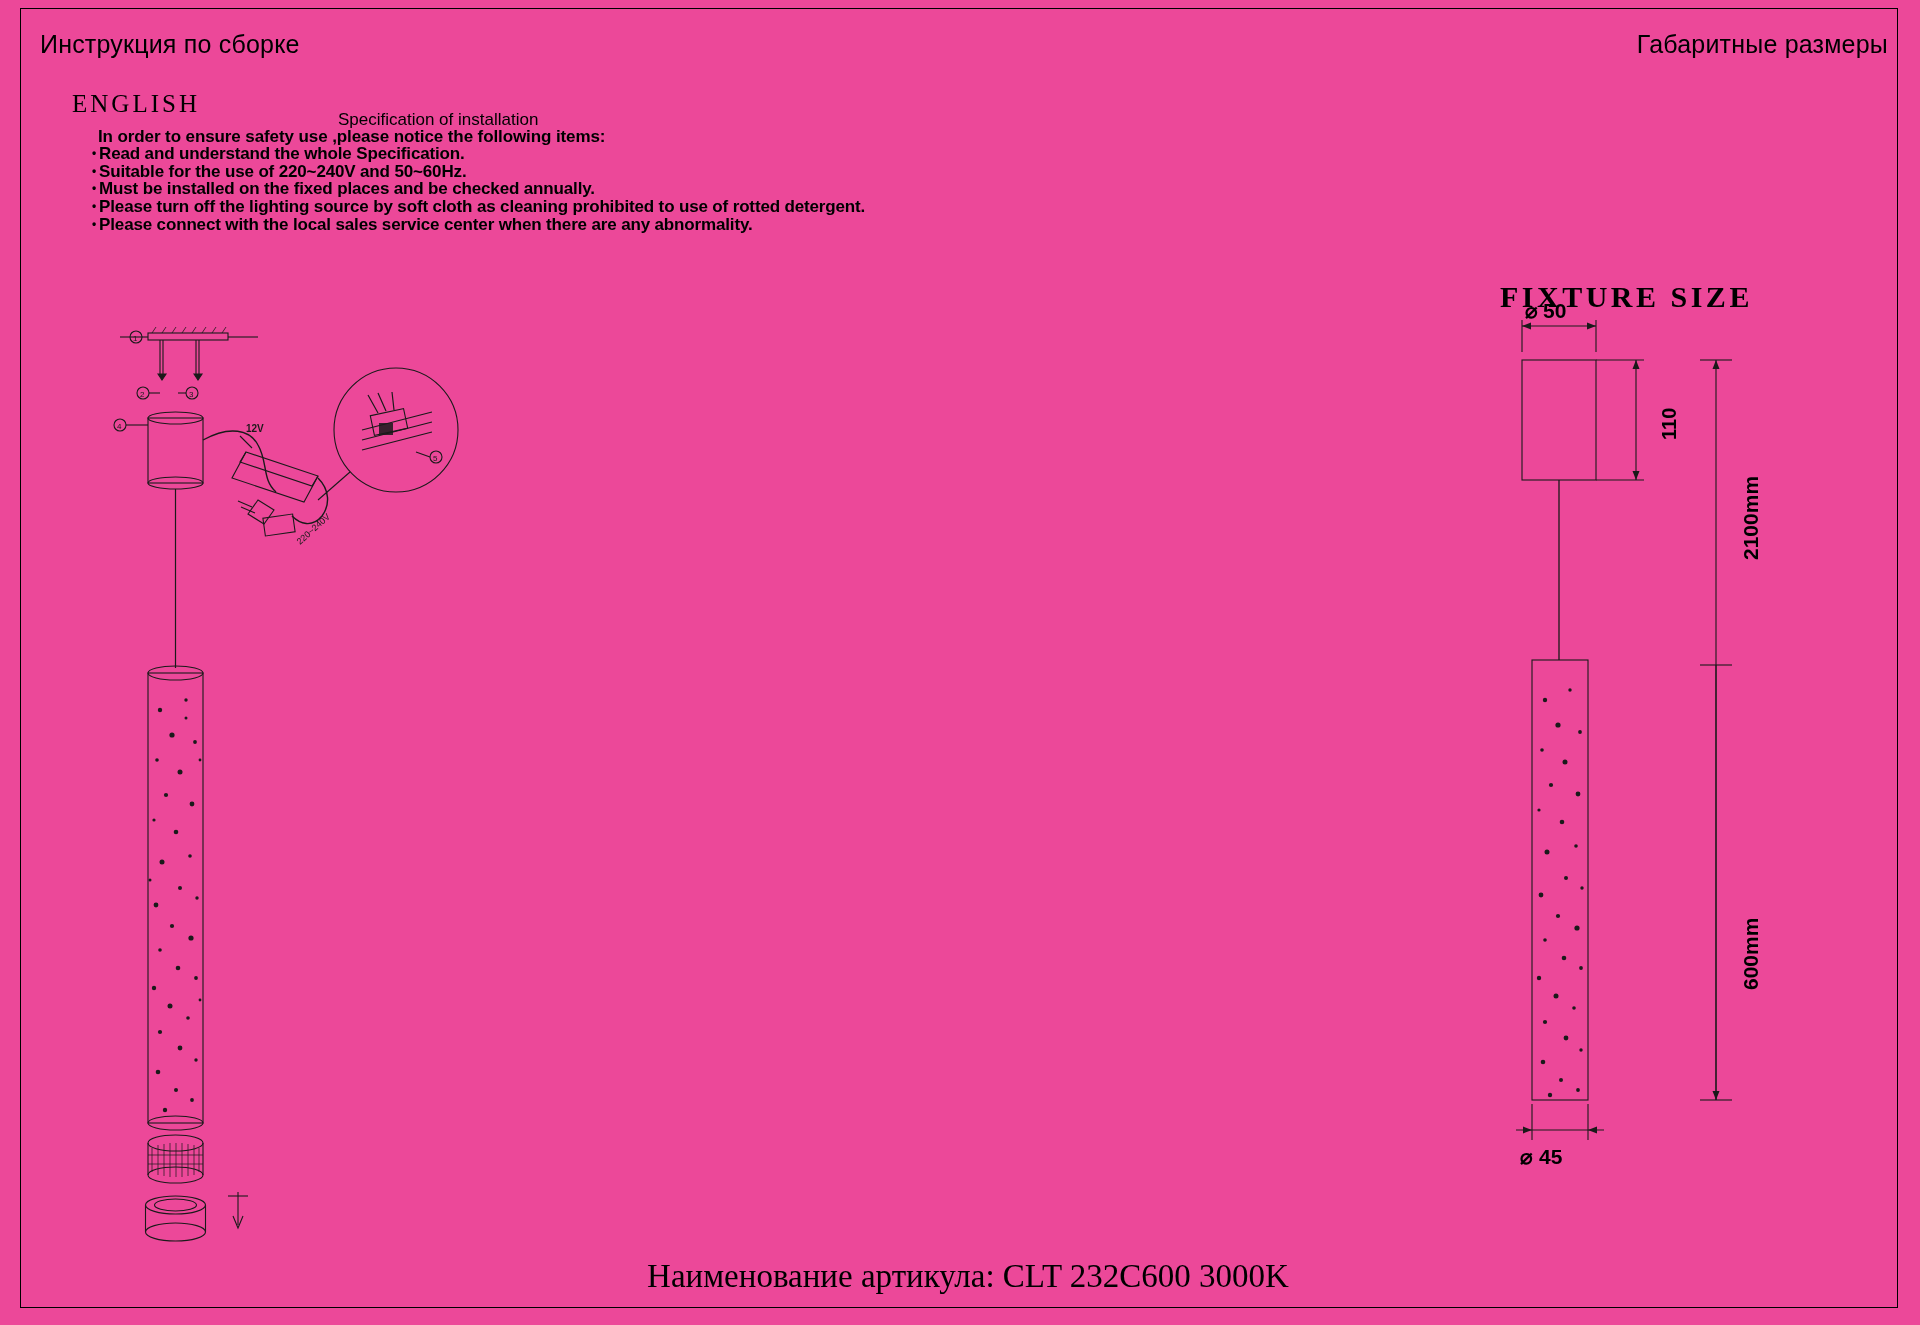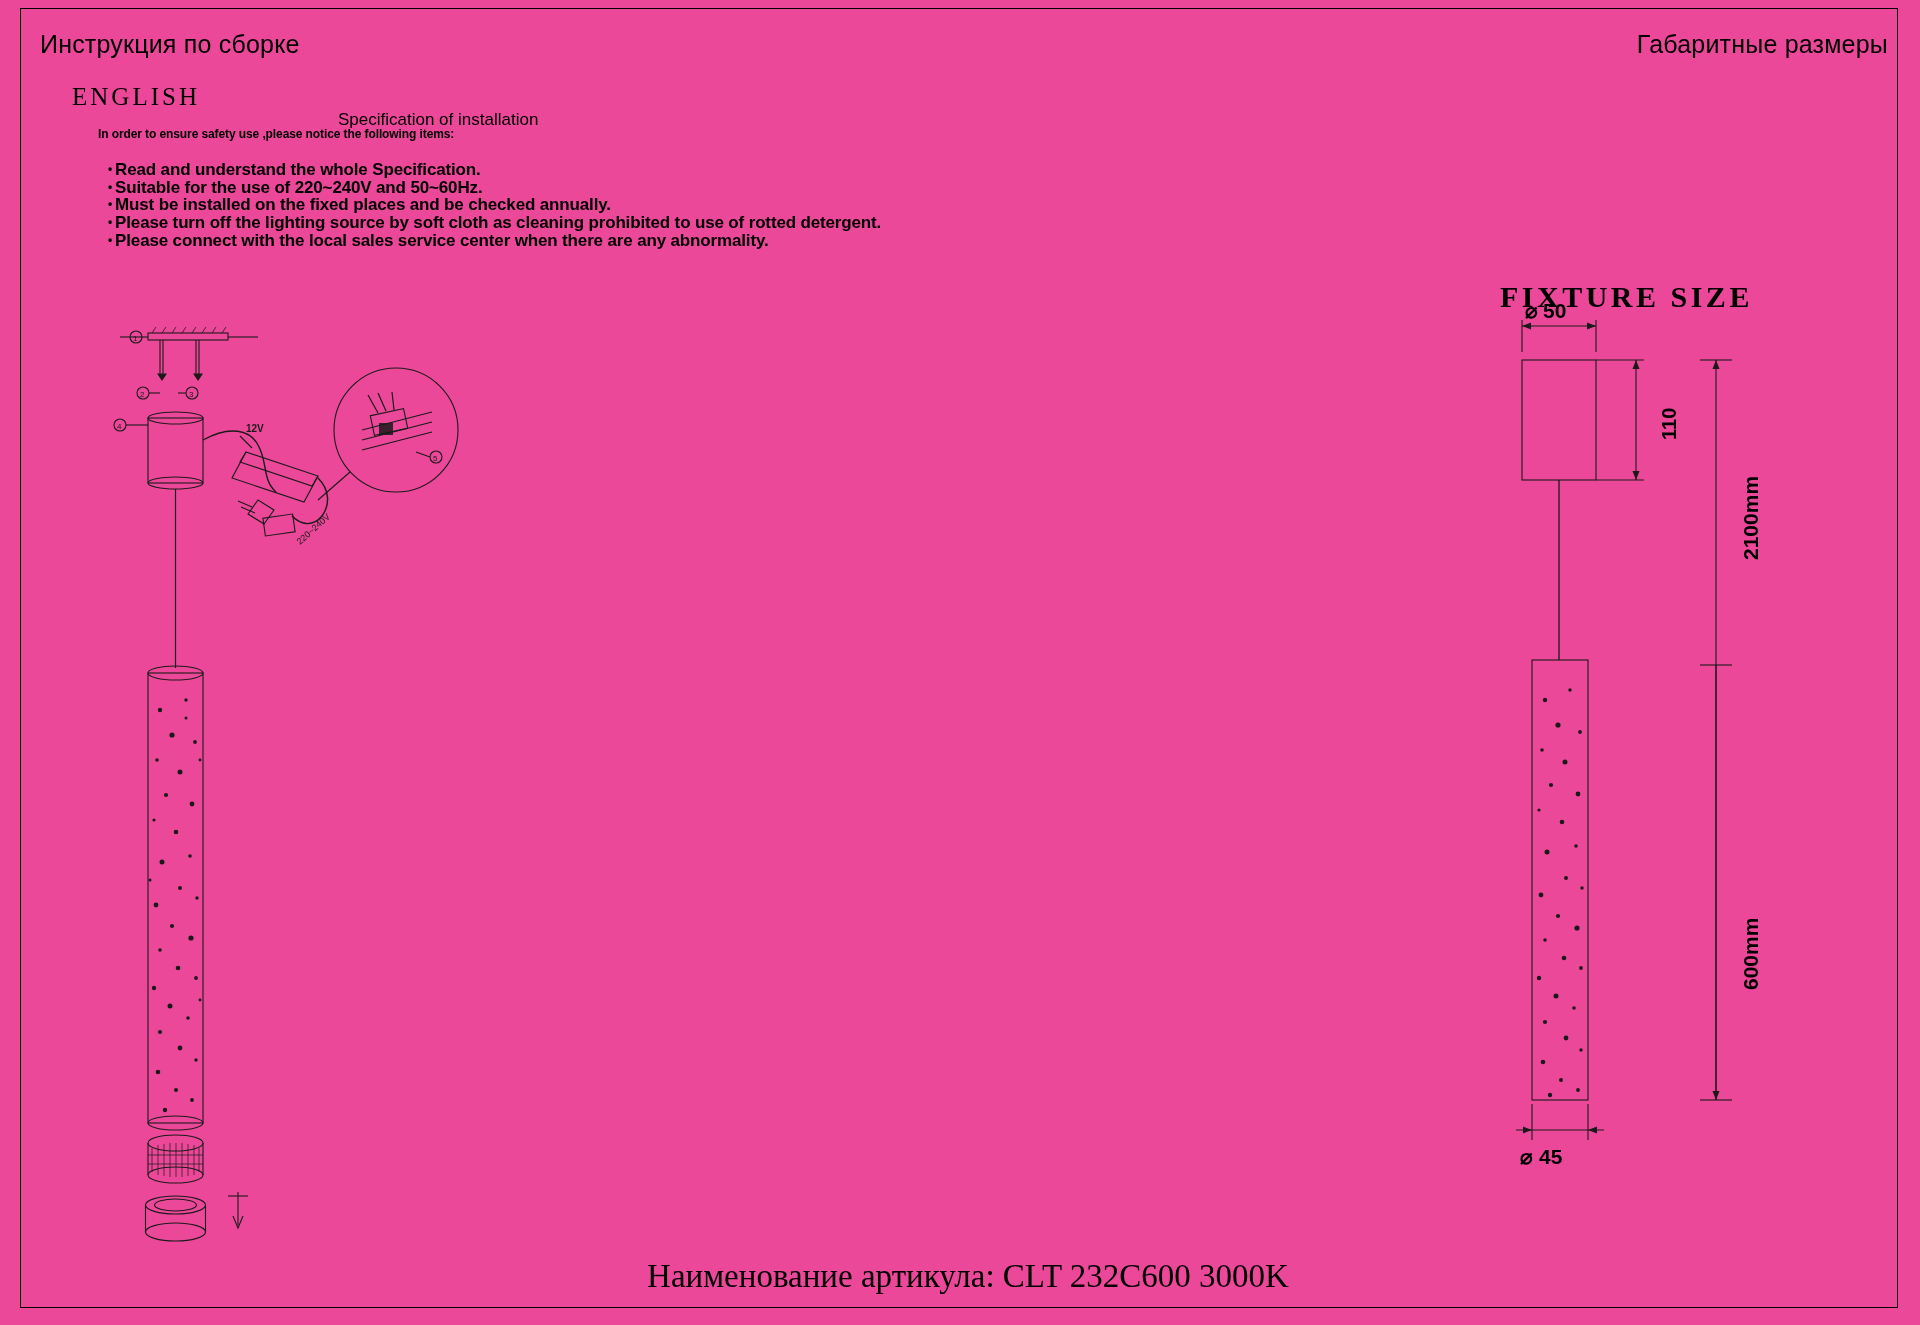--- a/index.html
+++ b/index.html
@@ -37,51 +37,51 @@
   .hdr-right {
     position: absolute;
     right: 32px;
     top: 30px;
     font-size: 25px;
     letter-spacing: 0.2px;
   }
   .english-word {
     position: absolute;
     left: 72px;
-    top: 83px;
+    top: 90px;
     font-size: 25px;
     letter-spacing: 3px;
     font-family: "Liberation Serif", serif;
     text-align: right;
   }
   .spec-title {
     position: absolute;
     left: 338px;
     top: 110px;
     font-size: 17px;
     font-family: "Liberation Sans", sans-serif;
   }
   .spec-intro {
     position: absolute;
     left: 98px;
     top: 127px;
-    font-size: 12px;
+    font-size: 17px;
     font-weight: bold;
     letter-spacing: -0.1px;
   }
   .spec-list {
     position: absolute;
     left: 92px;
     top: 145px;
     font-size: 17px;
     font-weight: bold;
     letter-spacing: -0.15px;
     line-height: 17.2px;
     list-style: none;
-    margin: 16px;
+    margin: 0;
     padding: 0;
   }
   .spec-list li {
     white-space: nowrap;
     margin: 0 0 0.5px 0;
   }
   .spec-list li::before {
     content: "\2022";
     font-size: 12px;
     vertical-align: 2px;

